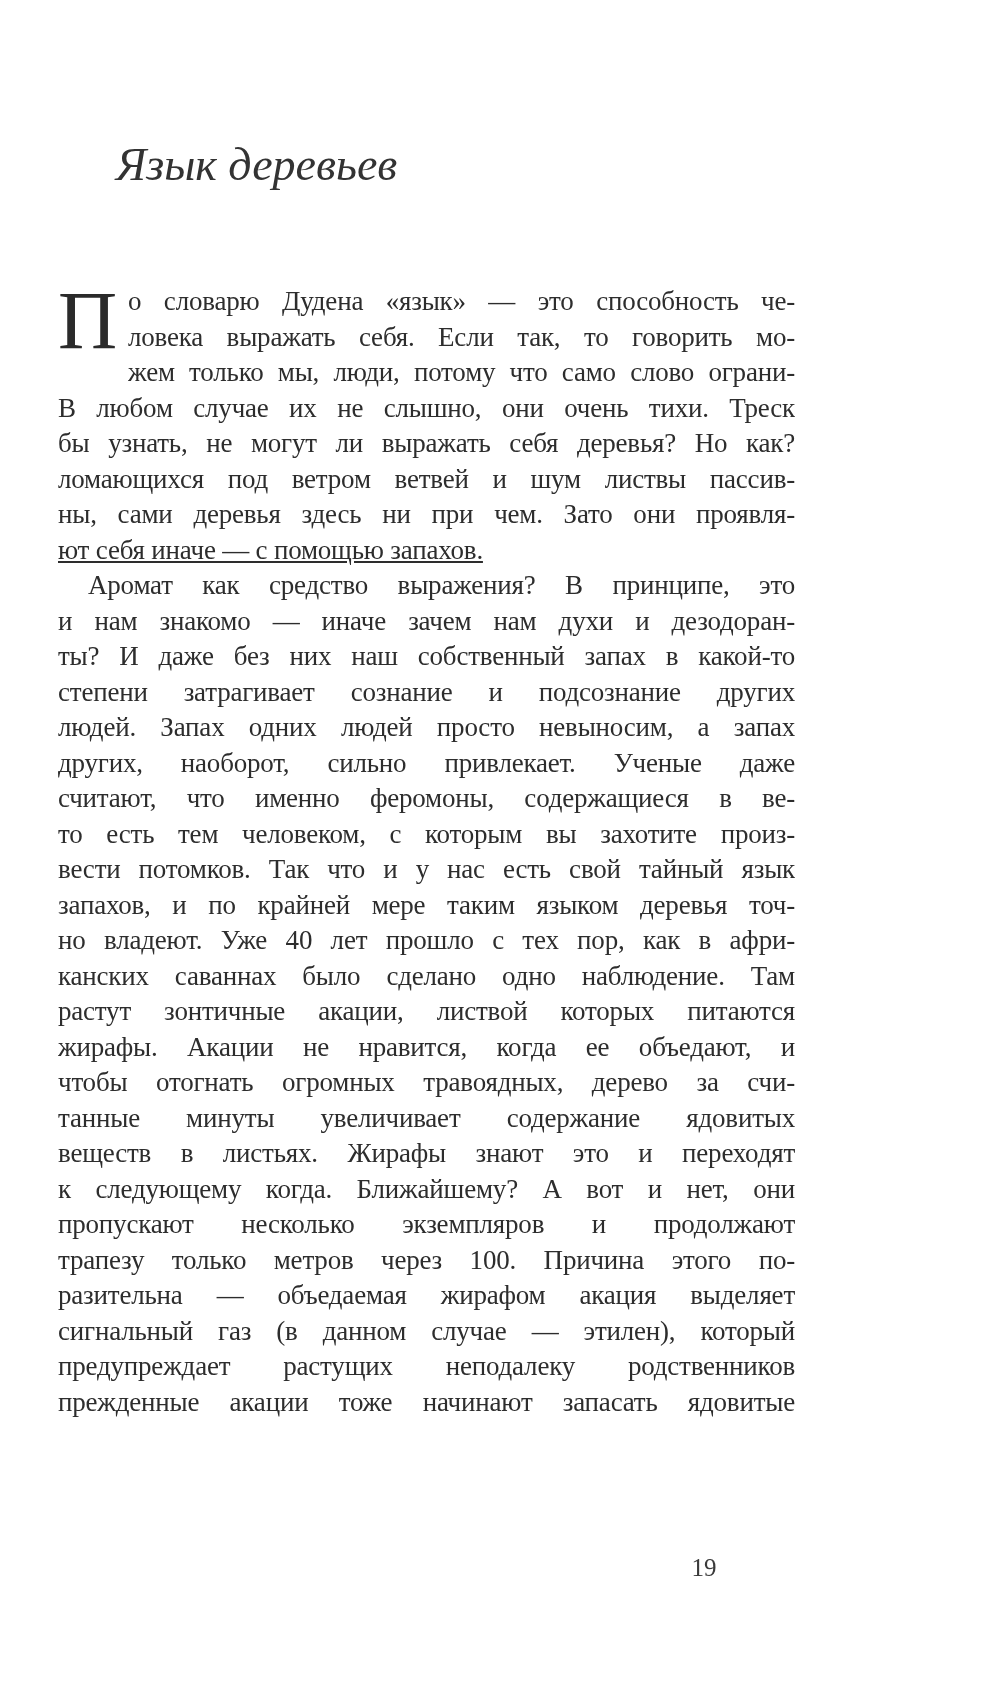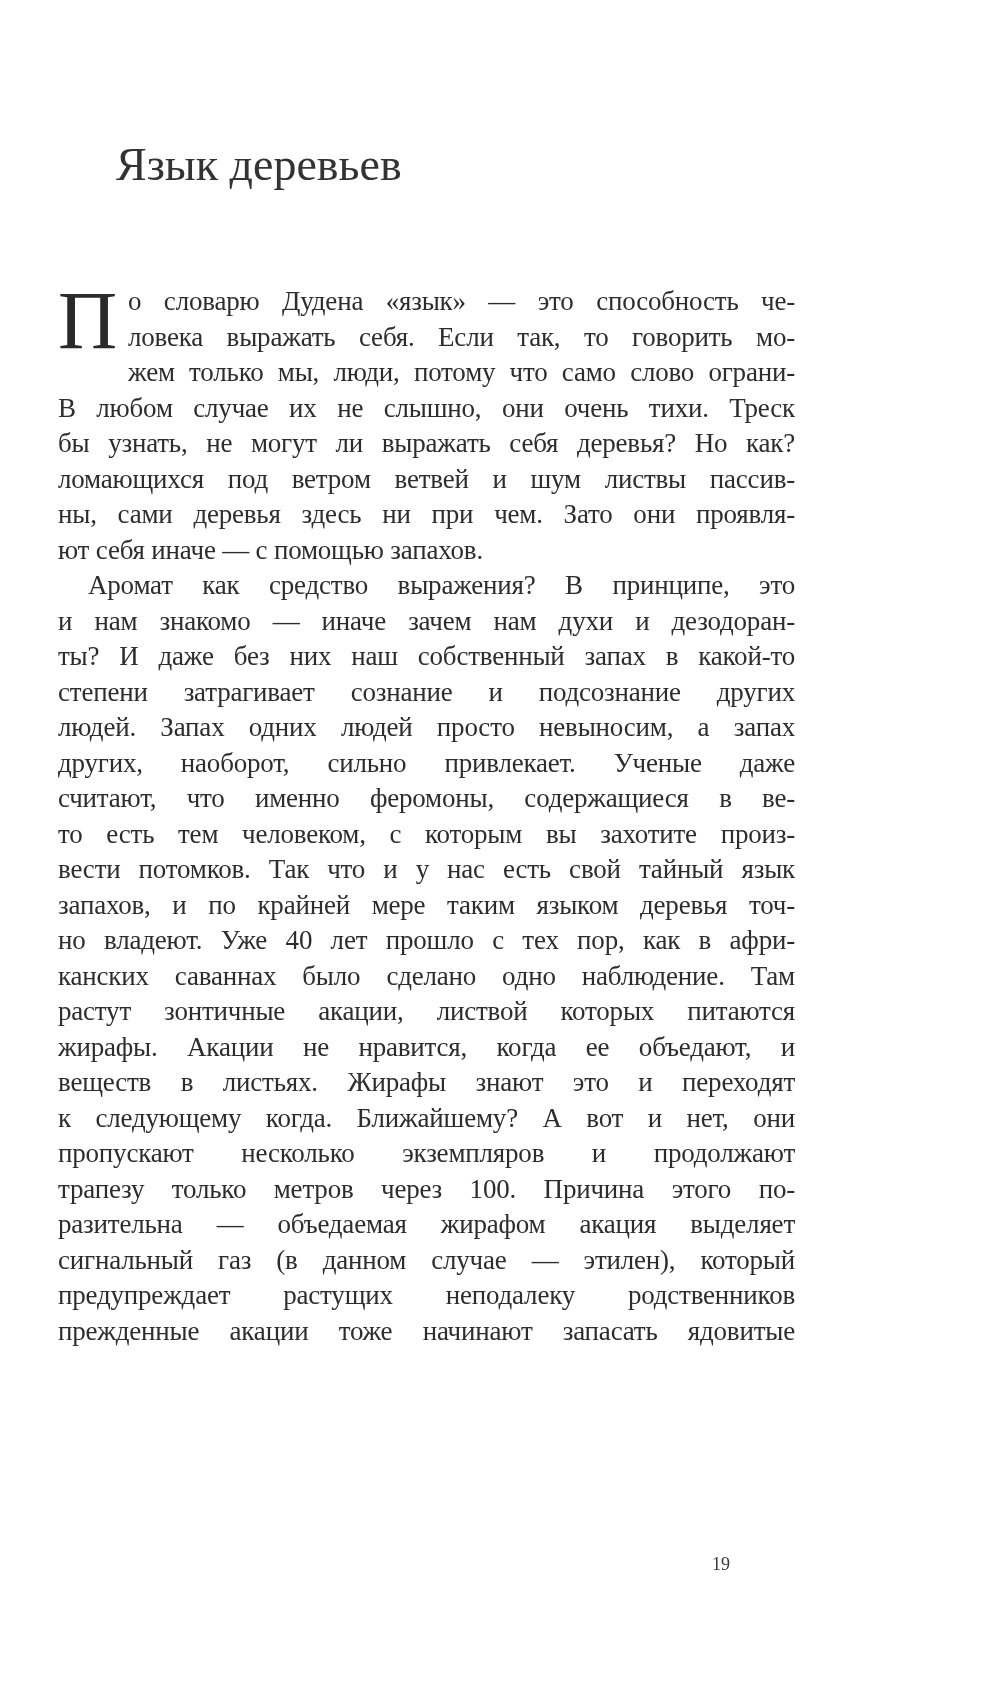--- a/index.html
+++ b/index.html
@@ -10,20 +10,21 @@
     background: #ffffff;
     font-family: "Liberation Serif", "DejaVu Serif", serif;
     color: #2d2d2d;
     overflow: hidden;
   }
   .chapter-title {
     position: absolute;
     left: 116px;
     top: 140px;
     margin: 0;
+    font-style: italic;
     font-weight: normal;
     font-size: 46px;
     line-height: 1.1;
     color: #333333;
   }
   .text-block {
     position: absolute;
     left: 58px;
     top: 284px;
     width: 737px;
@@ -32,37 +33,37 @@
     color: #2d2d2d;
   }
   .para { margin: 0; padding: 0; }
   .line {
     height: 35.5px;
     line-height: 35.5px;
     text-align: justify;
     text-align-last: justify;
     overflow: hidden;
   }
-  .line.no-justify { text-align-last: left; }
+  .line.no-justify { text-align-last: left; text-decoration: underline; }
   .line.indent { text-indent: 30px; }
   .dropcap {
     float: left;
     height: 70px;
     line-height: 70px;
     font-size: 82px;
     margin: 2px 11px 0 0;
     color: #2a2a2a;
   }
   .page-number {
     position: absolute;
     left: 678px;
     top: 1554px;
     width: 52px;
-    text-align: right;
-    font-size: 18px;
+    text-align: center;
+    font-size: 25px;
     color: #3a3a3a;
   }
 </style>
 </head>
 <body>
 
 <div class="page">
   <h1 class="chapter-title">Язык деревьев</h1>
 
   <div class="text-block">
@@ -85,20 +86,22 @@
         <div class="line">людей. Запах одних людей просто невыносим, а запах</div>
         <div class="line">других, наоборот, сильно привлекает. Ученые даже</div>
         <div class="line">считают, что именно феромоны, содержащиеся в ве-</div>
         <div class="line">то есть тем человеком, с которым вы захотите произ-</div>
         <div class="line">вести потомков. Так что и у нас есть свой тайный язык</div>
         <div class="line">запахов, и по крайней мере таким языком деревья точ-</div>
         <div class="line">но владеют. Уже 40 лет прошло с тех пор, как в афри-</div>
         <div class="line">канских саваннах было сделано одно наблюдение. Там</div>
         <div class="line">растут зонтичные акации, листвой которых питаются</div>
         <div class="line">жирафы. Акации не нравится, когда ее объедают, и</div>
+        <div class="line">чтобы отогнать огромных травоядных, дерево за счи-</div>
+        <div class="line">танные минуты увеличивает содержание ядовитых</div>
         <div class="line">веществ в листьях. Жирафы знают это и переходят</div>
         <div class="line">к следующему когда. Ближайшему? А вот и нет, они</div>
         <div class="line">пропускают несколько экземпляров и продолжают</div>
         <div class="line">трапезу только метров через 100. Причина этого по-</div>
         <div class="line">разительна — объедаемая жирафом акация выделяет</div>
         <div class="line">сигнальный газ (в данном случае — этилен), который</div>
         <div class="line">предупреждает растущих неподалеку родственников</div>
         <div class="line">прежденные акации тоже начинают запасать ядовитые</div>
       </div>
     </div>

